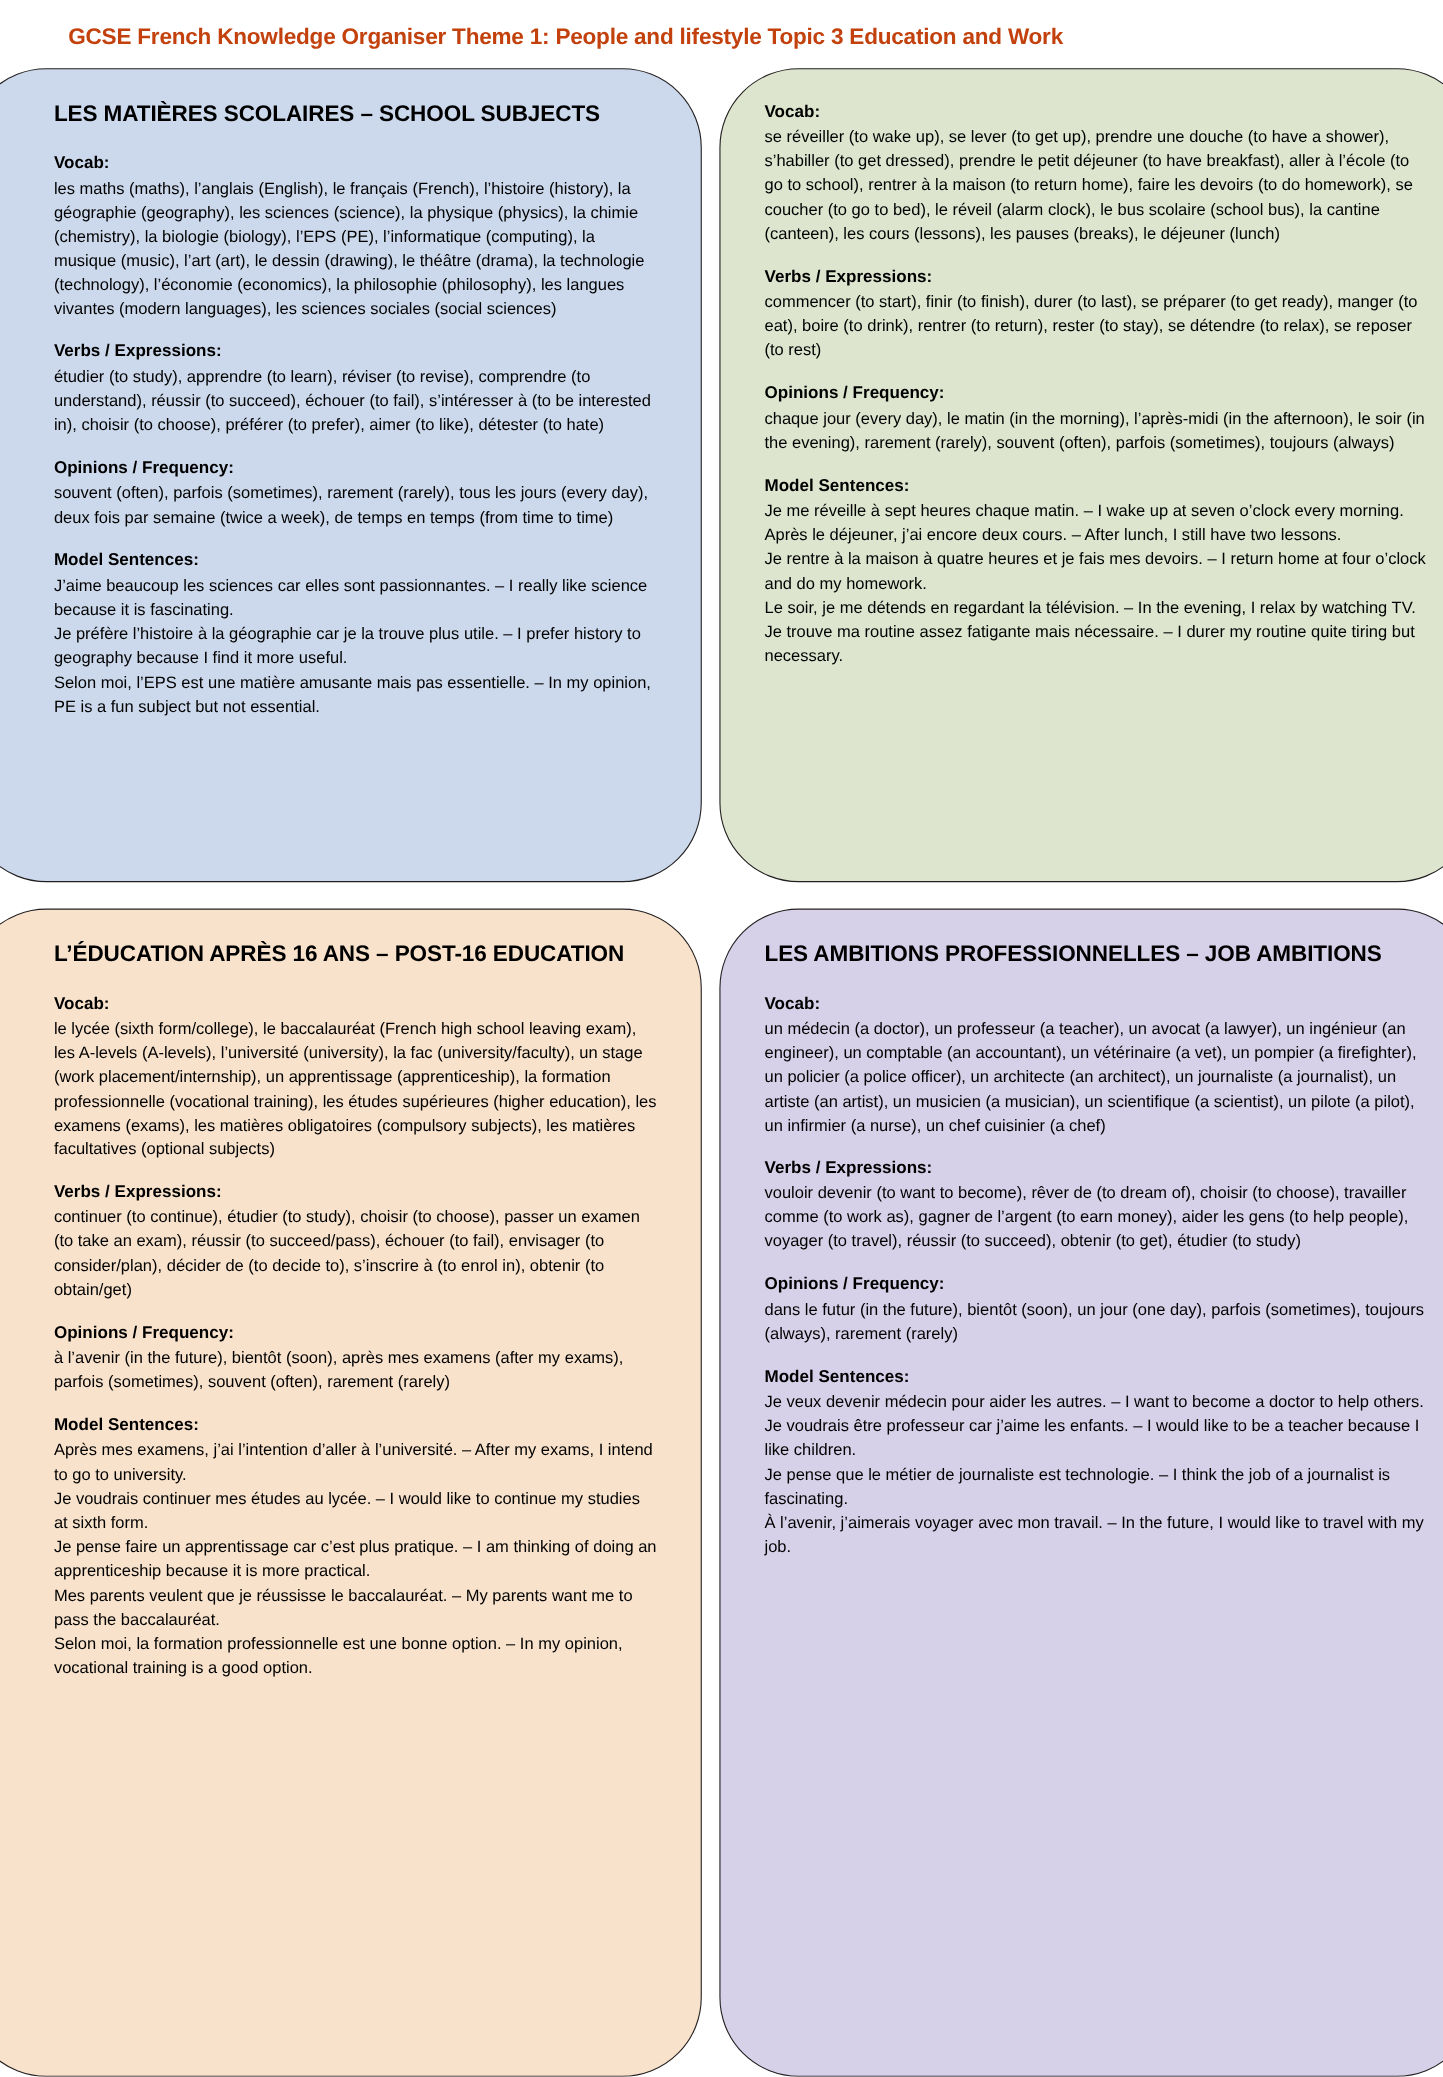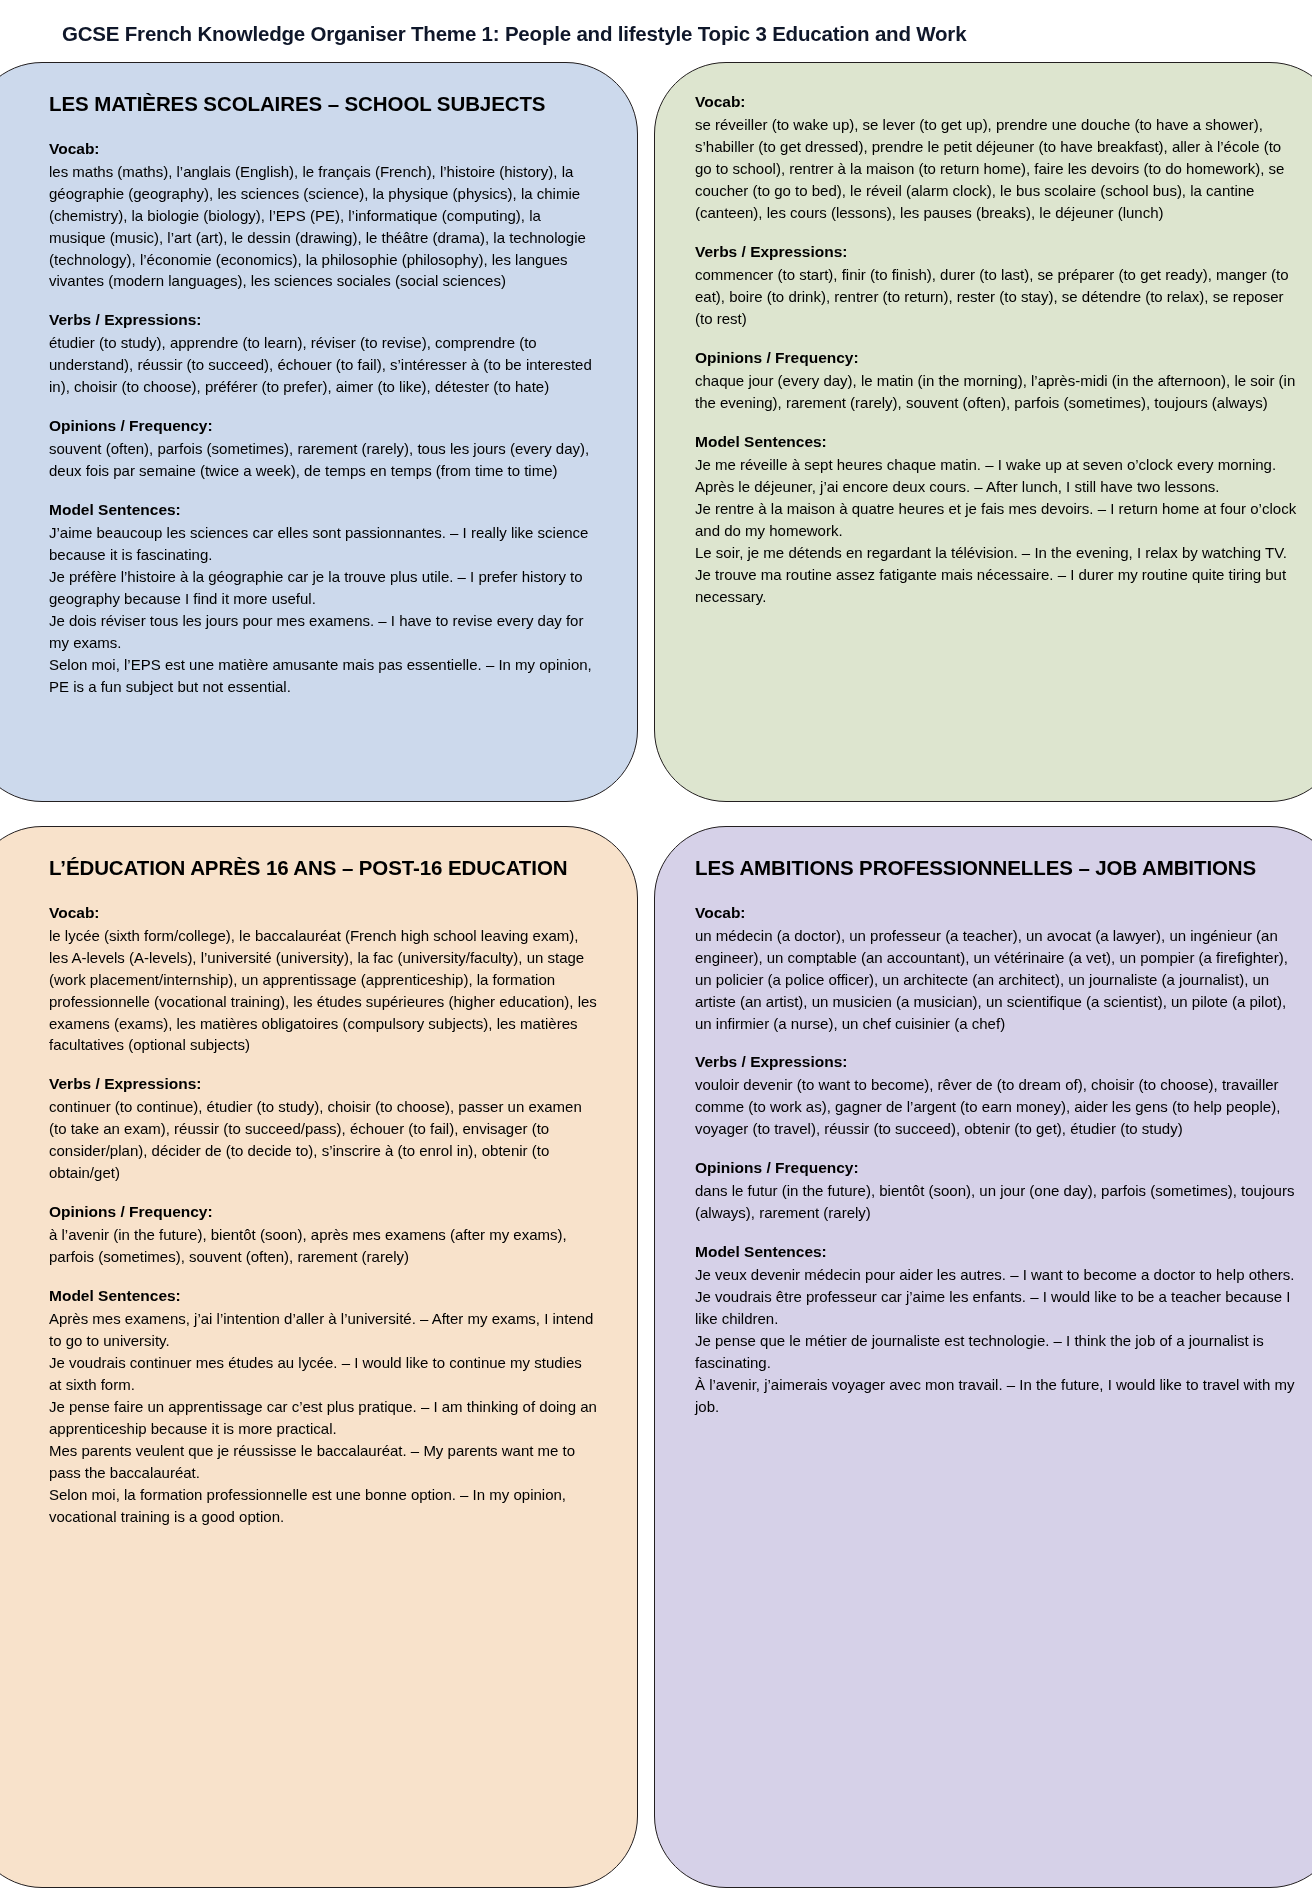--- a/index.html
+++ b/index.html
@@ -22,21 +22,21 @@
     box-sizing: border-box;
   }
   .doc-title {
     position: absolute;
     left: 62px;
     top: 22px;
     font-size: 20.5px;
     font-weight: bold;
     letter-spacing: -0.2px;
     white-space: nowrap;
-    color: #0f172a;
+    color: #c2410c;
   }
   .grid {
     position: absolute;
     left: 0;
     top: 62px;
     width: 1312px;
     height: 1826px;
   }
   .panel {
     position: absolute;
@@ -127,21 +127,20 @@
         <div class="section">
           <div class="section-label">Opinions / Frequency:</div>
           <div class="section-body">souvent (often), parfois (sometimes), rarement (rarely), tous les jours (every day), deux fois par semaine (twice a week), de temps en temps (from time to time)</div>
         </div>
 
         <div class="section">
           <div class="section-label">Model Sentences:</div>
           <div class="section-body">
               <span class="sentence">J’aime beaucoup les sciences car elles sont passionnantes. – I really like science because it is fascinating.</span>
               <span class="sentence">Je préfère l’histoire à la géographie car je la trouve plus utile. – I prefer history to geography because I find it more useful.</span>
-              <span class="sentence">Je dois réviser tous les jours pour mes examens. – I have to revise every day for my exams.</span>
               <span class="sentence">Selon moi, l’EPS est une matière amusante mais pas essentielle. – In my opinion, PE is a fun subject but not essential.</span>
             </div>
         </div>
       </div>
     </div>
 
     <div class="panel p2">
       <div class="inner">
 
         <div class="section">

